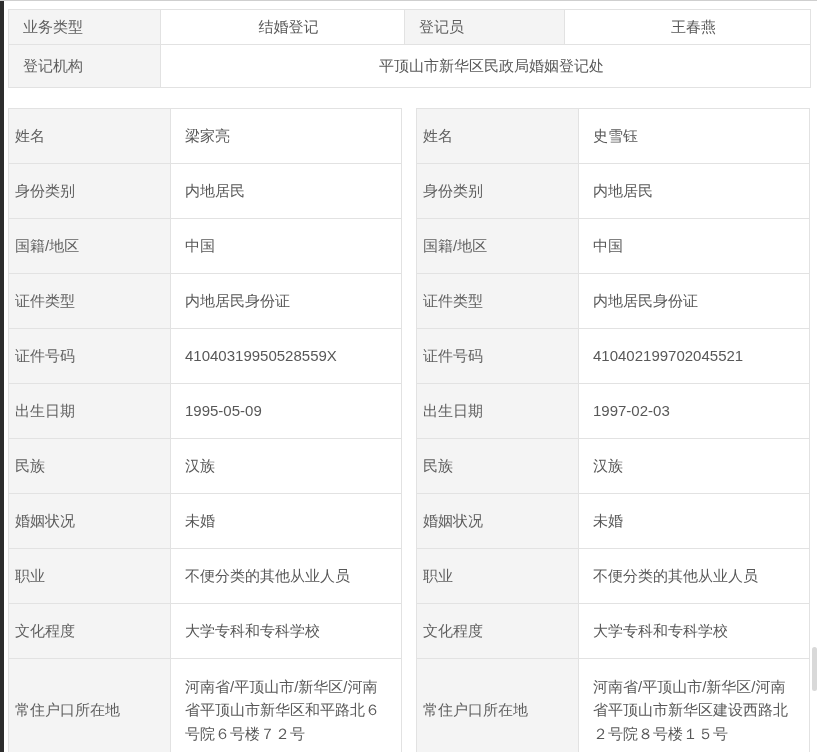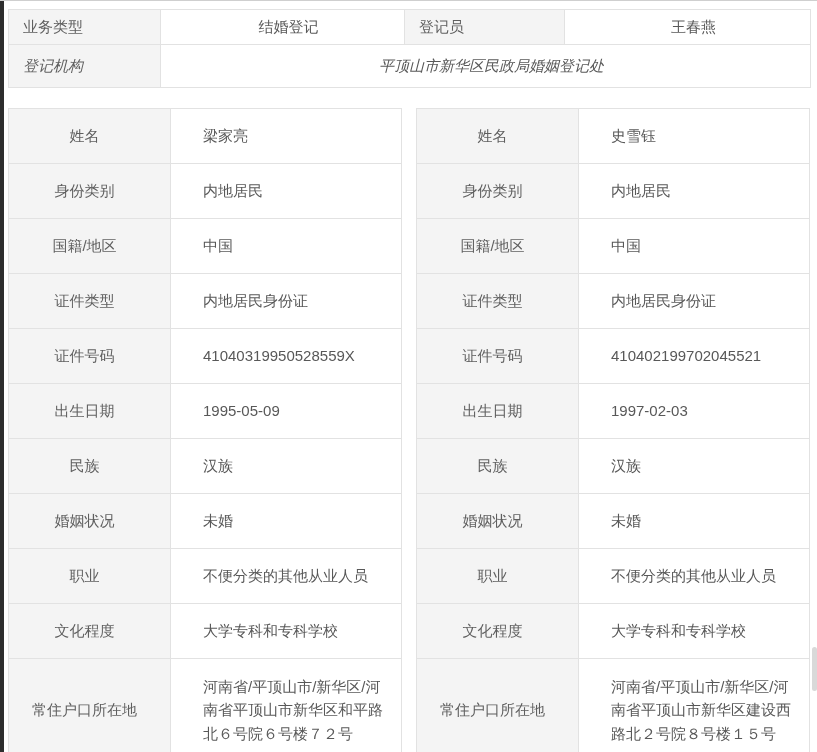--- a/index.html
+++ b/index.html
@@ -35,46 +35,46 @@
     padding:0 6px 0 14px;
   }
   .summary td.val{
     background:#ffffff;
     text-align:center;
     padding:0 6px 0 18px;
     color:#585858;
   }
   .summary tr.r1 td{height:34px;}
   .summary tr.r2 td{height:37px;}
-  .summary tr.r3 td{height:42px;font-style:italic;}
+  .summary tr.r3 td{height:42px;}
   
   .panels{
     margin-top:20px;
     width:802px;
     display:flex;
     justify-content:space-between;
   }
   .panel{width:393px;}
   .panel th.section{
     background:#f4f4f4;
     height:32px;
     text-align:center;
     color:#5f5f5f;
     font-size:15px;
   }
   .panel td.plbl{
     background:#f4f4f4;
-    text-align:center;
+    text-align:left;
     padding:0 16px 0 6px;
     width:162px;
   }
   .panel td.pval{
     background:#ffffff;
     text-align:left;
-    padding:8px 10px 8px 32px;
+    padding:8px 10px 8px 14px;
     color:#585858;
     line-height:1.55;
     word-break:break-all;
   }
   .panel tr.row td{height:38px;}
   .panel tr.tall td{height:86px;}
   .scroll-thumb{
     position:absolute;right:0;top:646px;width:5px;height:44px;
     background:#d9d9d9;border-radius:3px;
   }

